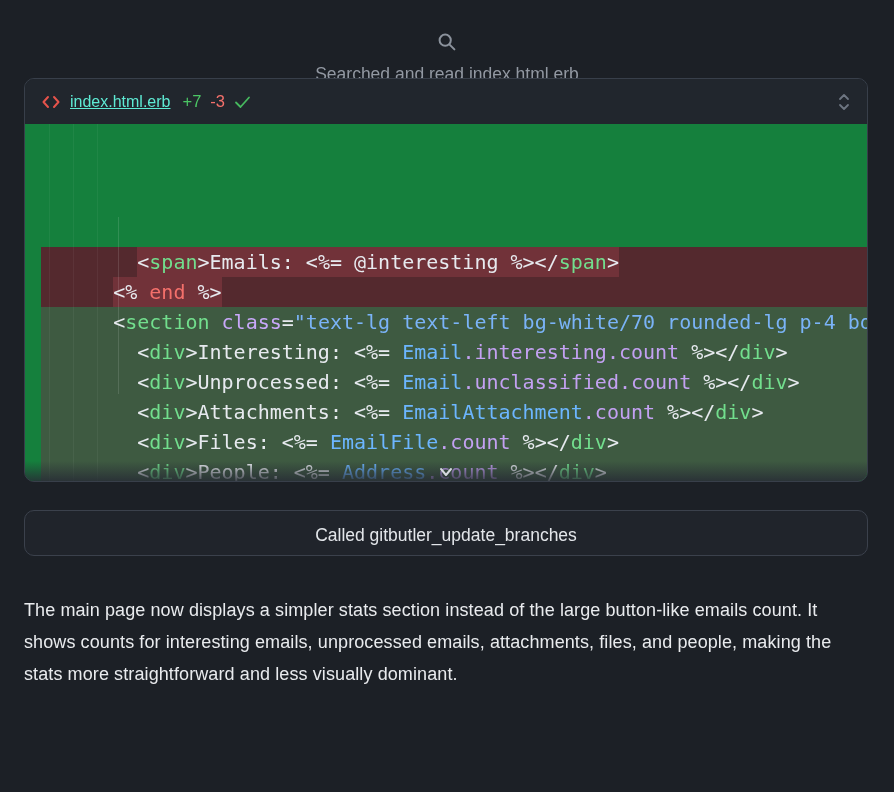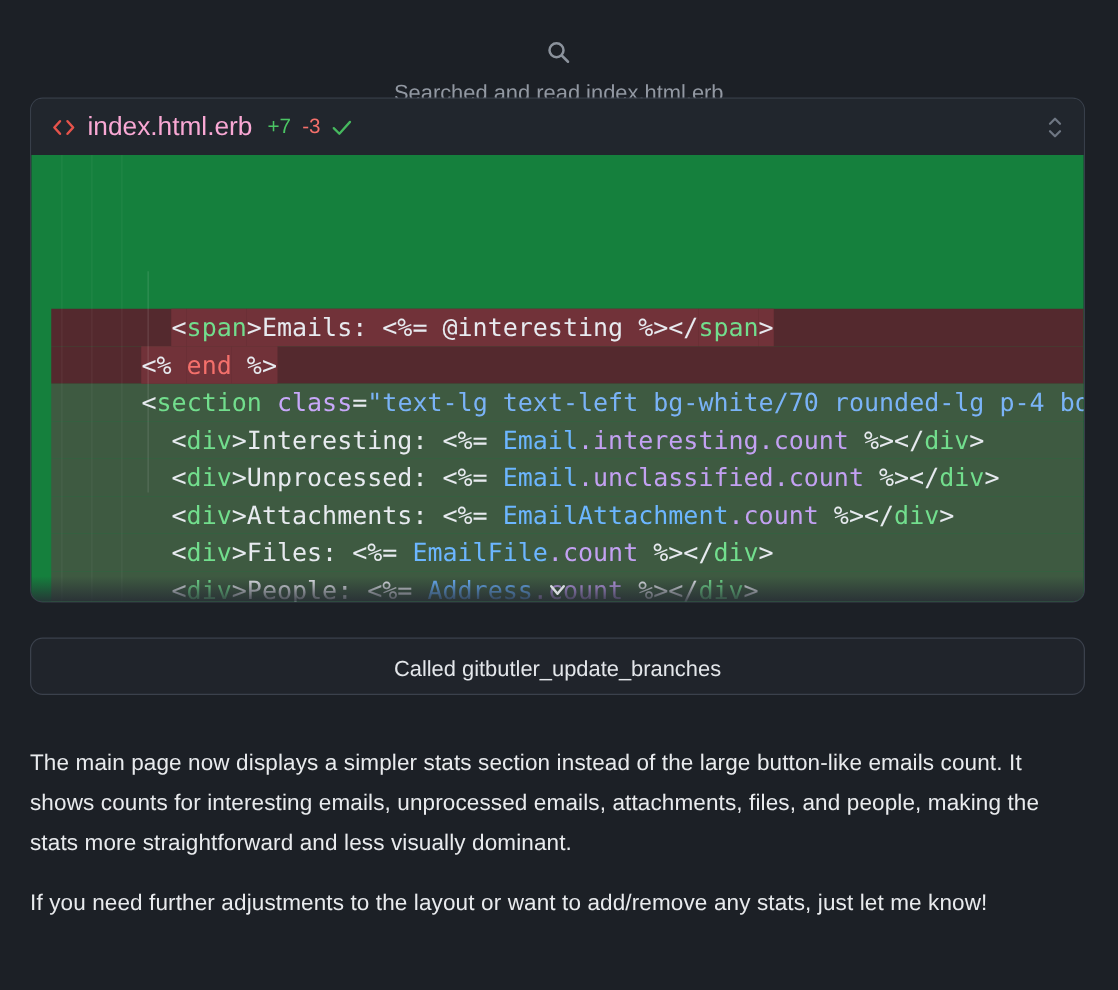--- a/index.html
+++ b/index.html
@@ -22,21 +22,21 @@
   .diff-card{
     width:844px;height:404px;
     border:1px solid #383f4a;border-radius:10px;
     background:#21262d;
     overflow:hidden;position:relative;
   }
   .diff-header{
     height:45px;display:flex;align-items:center;gap:9px;
     padding:0 16px;background:#21262d;
   }
-  .diff-header .fname{color:#f9a8d4;font-size:21px;}
+  .diff-header .fname{color:#5eead4;font-size:16px;text-decoration:underline;}
   .diff-header .adds{color:var(--additions);font-size:16.5px;margin-left:3px;}
   .diff-header .dels{color:var(--deletions);font-size:16.5px;}
   .diff-header .spacer{flex:1;}
   
   .diff-code{
     position:relative;
     height:358px;
     background:#15803d;
     font-family:"DejaVu Sans Mono", monospace;
     font-size:20px;line-height:30px;
@@ -134,14 +134,13 @@
     <polyline points="2.5,2.5 8.5,8 2.5,13.5" fill="none" stroke="#c2c7cf" stroke-width="1.8" stroke-linecap="round" stroke-linejoin="round"></polyline>
   </svg>
   <span class="label">Called gitbutler_update_branches</span>
   <svg width="17" height="14" viewBox="0 0 17 14">
     <polyline points="2,7.5 6.5,12 15,2.5" fill="none" stroke="#46b85e" stroke-width="1.8" stroke-linecap="round" stroke-linejoin="round"></polyline>
   </svg>
 </div>
 
 <div class="answer">
   <p>The main page now displays a simpler stats section instead of the large button-like emails count. It shows counts for interesting emails, unprocessed emails, attachments, files, and people, making the stats more straightforward and less visually dominant.</p>
-  <p>If you need further adjustments to the layout or want to add/remove any stats, just let me know!</p>
 </div>
 
 </body></html>

